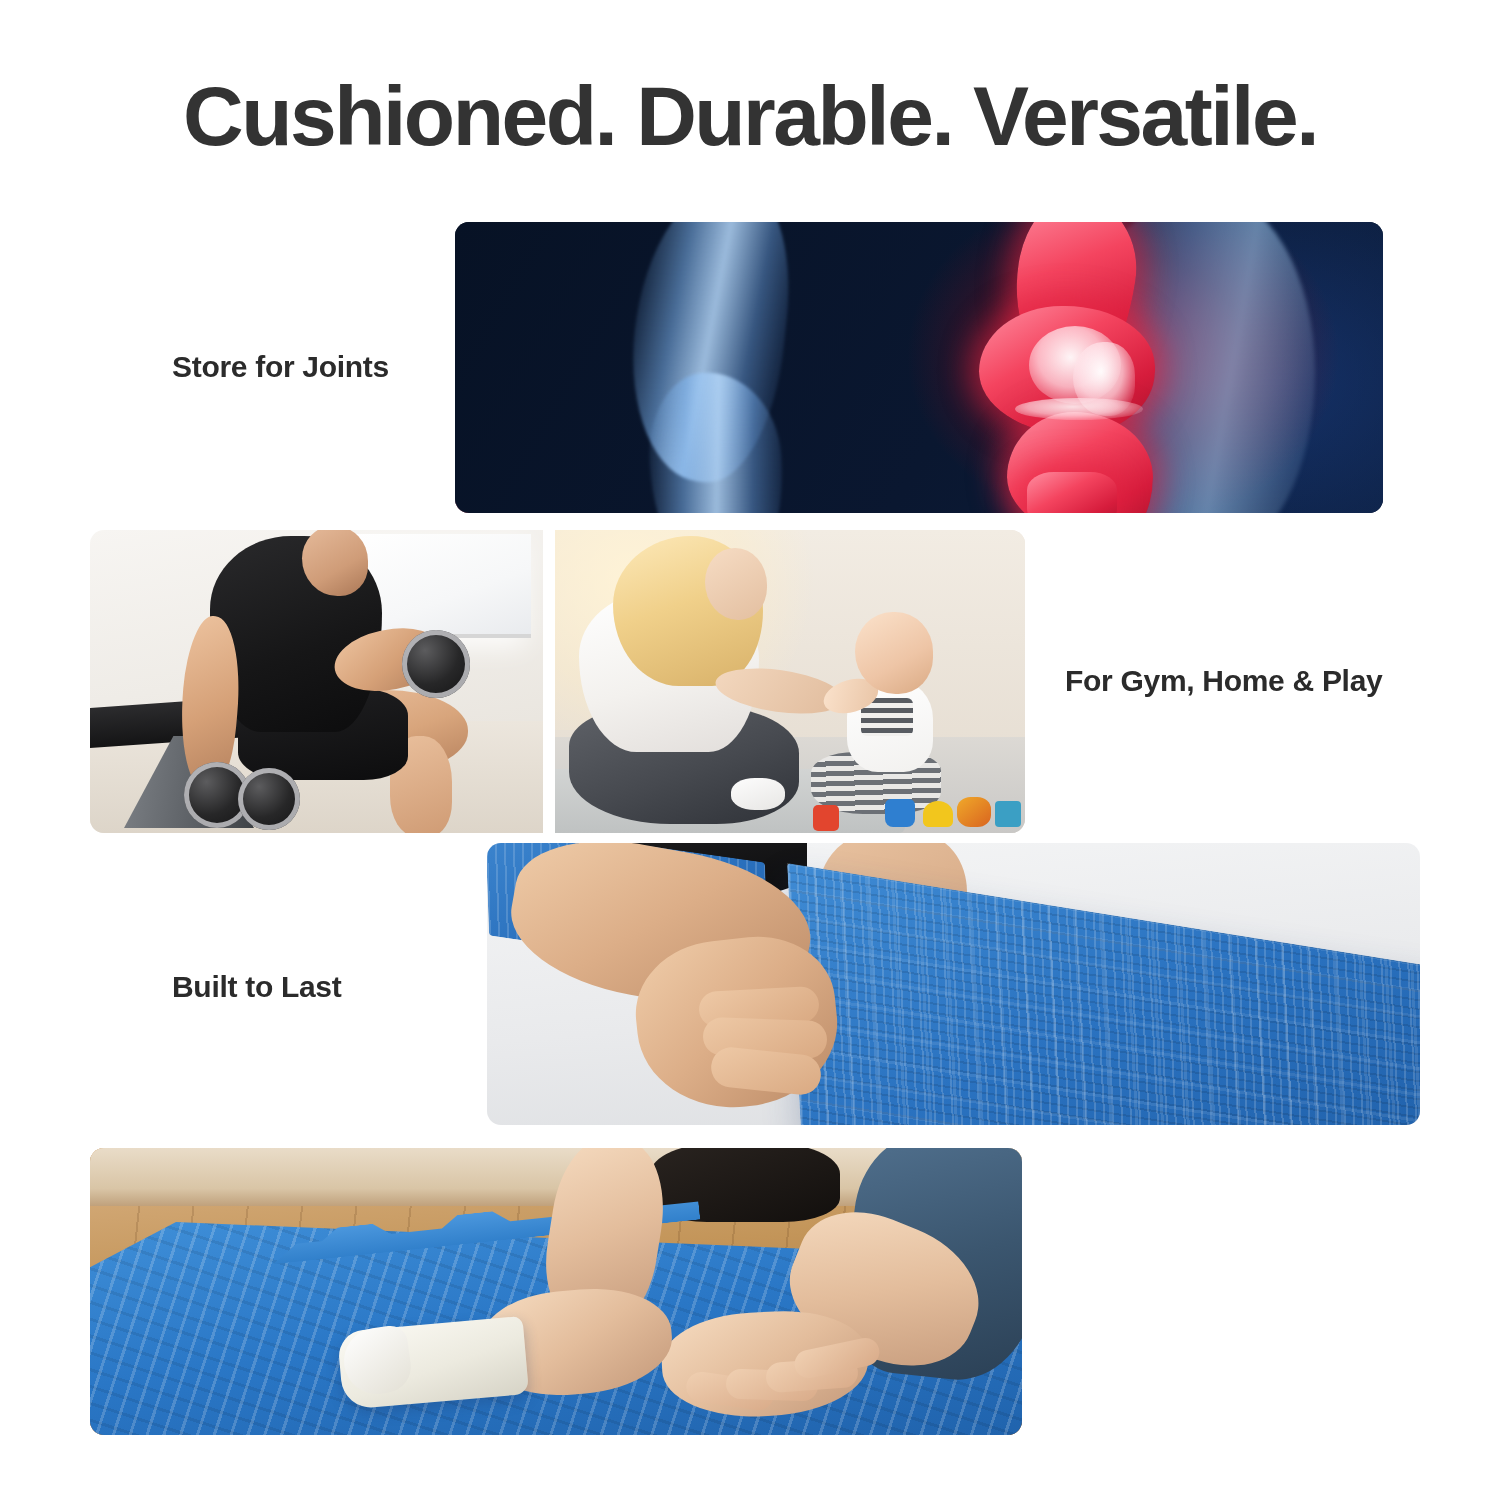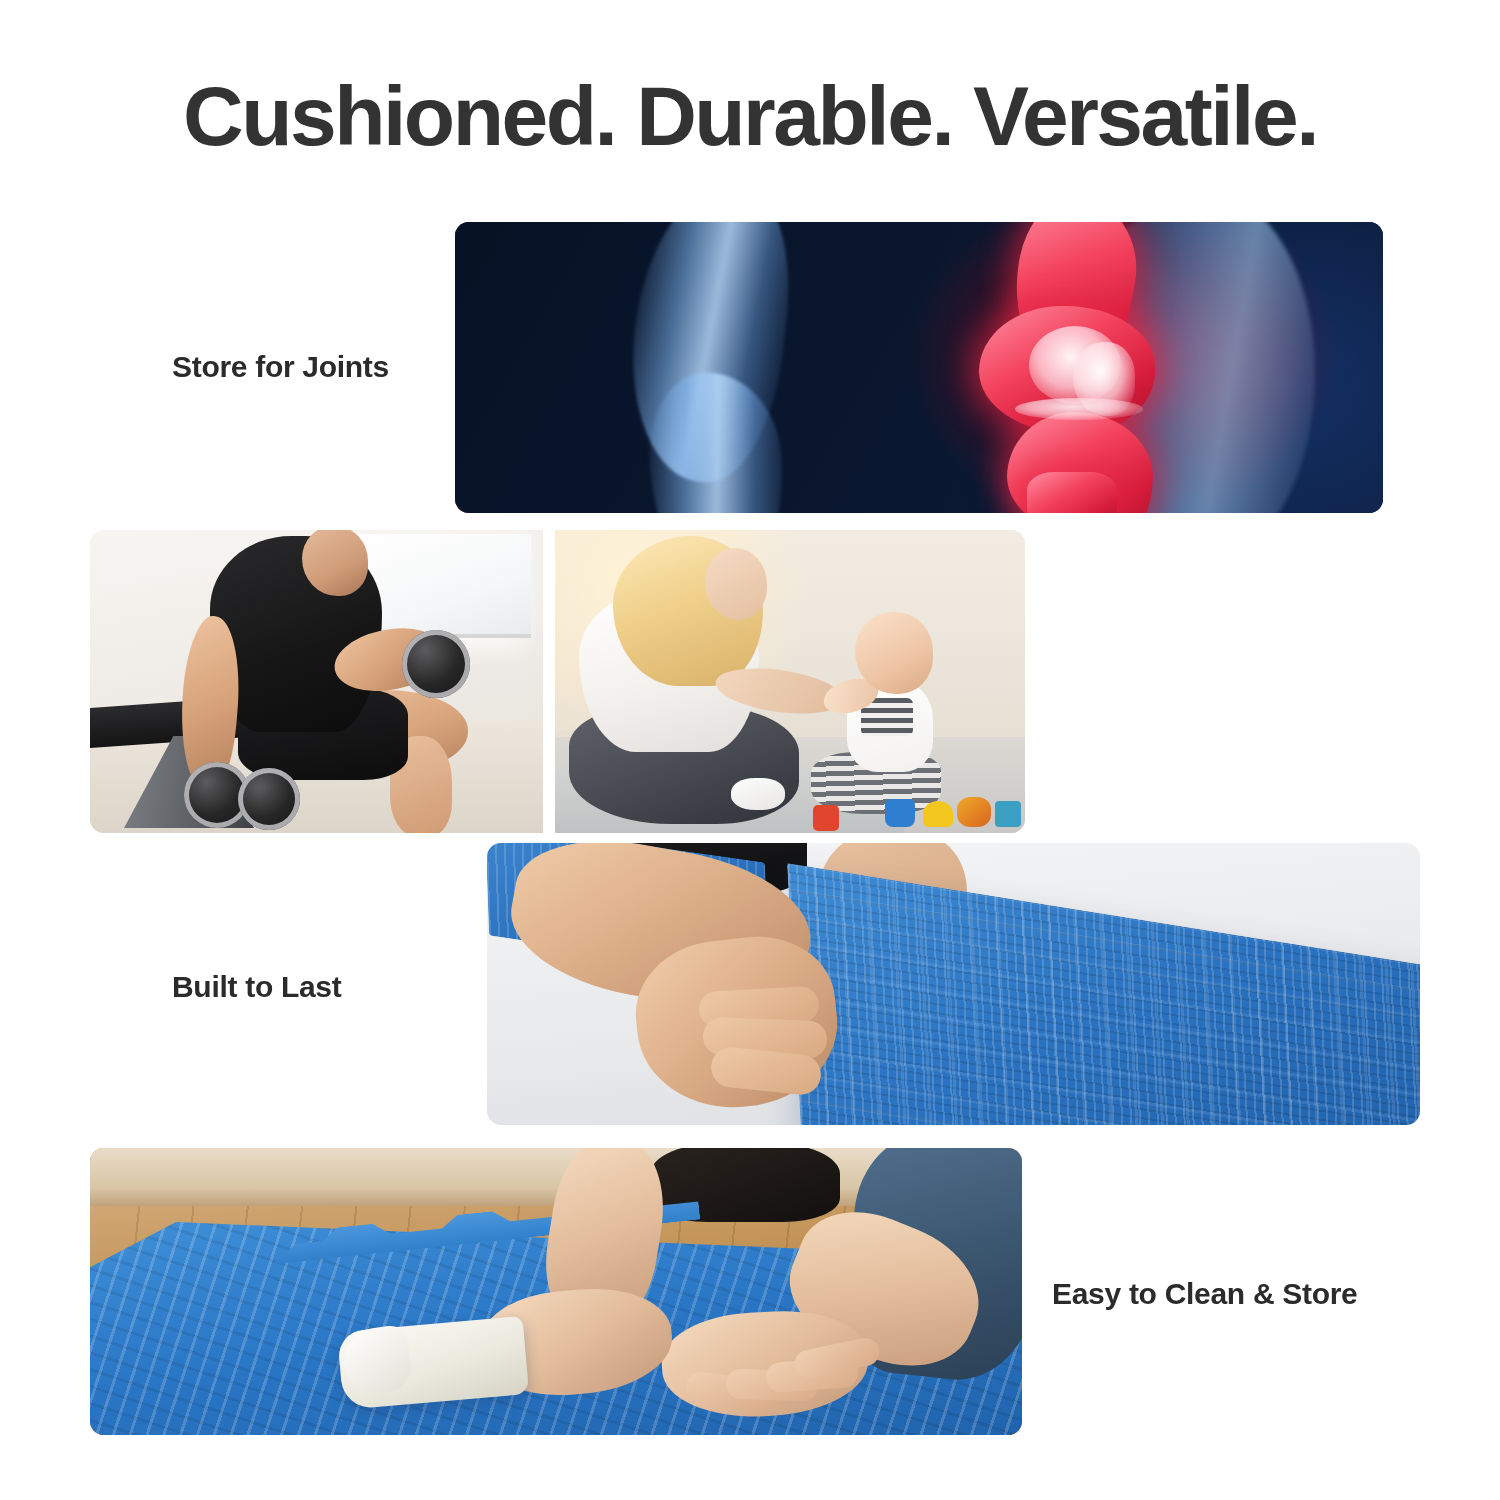--- a/index.html
+++ b/index.html
@@ -447,20 +447,21 @@
       <div class="bone-red" id="femur-head-red"></div>
       <div class="bone-red" id="tibia-red"></div>
       <div class="bone-red" id="tibia-shaft-red"></div>
       <div id="patella-red"></div>
       <div class="cartilage-white" id="cart-1"></div>
       <div class="cartilage-white" id="cart-2"></div>
       <div class="cartilage-white" id="cart-3"></div>
     </div>
   </div>
 
+  <div class="flabel" id="label-gym">For Gym, Home &amp; Play</div>
 
   <div class="panel" id="panel-gym">
     <div class="gym-floor"></div>
     <div class="gym-window"></div>
     <div class="gym-bench"></div>
     <div class="gym-bench-legs"></div>
     <div class="gym-thigh"></div>
     <div class="gym-shin"></div>
     <div class="gym-shorts"></div>
     <div class="gym-body"></div>
@@ -504,21 +505,20 @@
       <div class="mat-weave"></div>
     </div>
     <div id="mat-edge-left"></div>
     <div class="arm-skin" id="hand-forearm"></div>
     <div class="arm-skin" id="hand-palm"></div>
     <div class="finger" id="fg3"></div>
     <div class="finger" id="fg2"></div>
     <div class="finger" id="fg1"></div>
   </div>
 
-  <div class="flabel" id="label-clean">Easy to Clean &amp; Store</div>
 
   <div class="panel" id="panel-clean">
     <div class="wood-floor"></div>
     <div class="wood-wall"></div>
     <div class="dark-shape"></div>
     <div class="clean-mat"></div>
     <div class="mat-jig"></div>
     <div class="jeans"></div>
     <div class="clean-arm" id="clean-arm-r"></div>
     <div class="clean-arm" id="clean-hand-r"></div>

